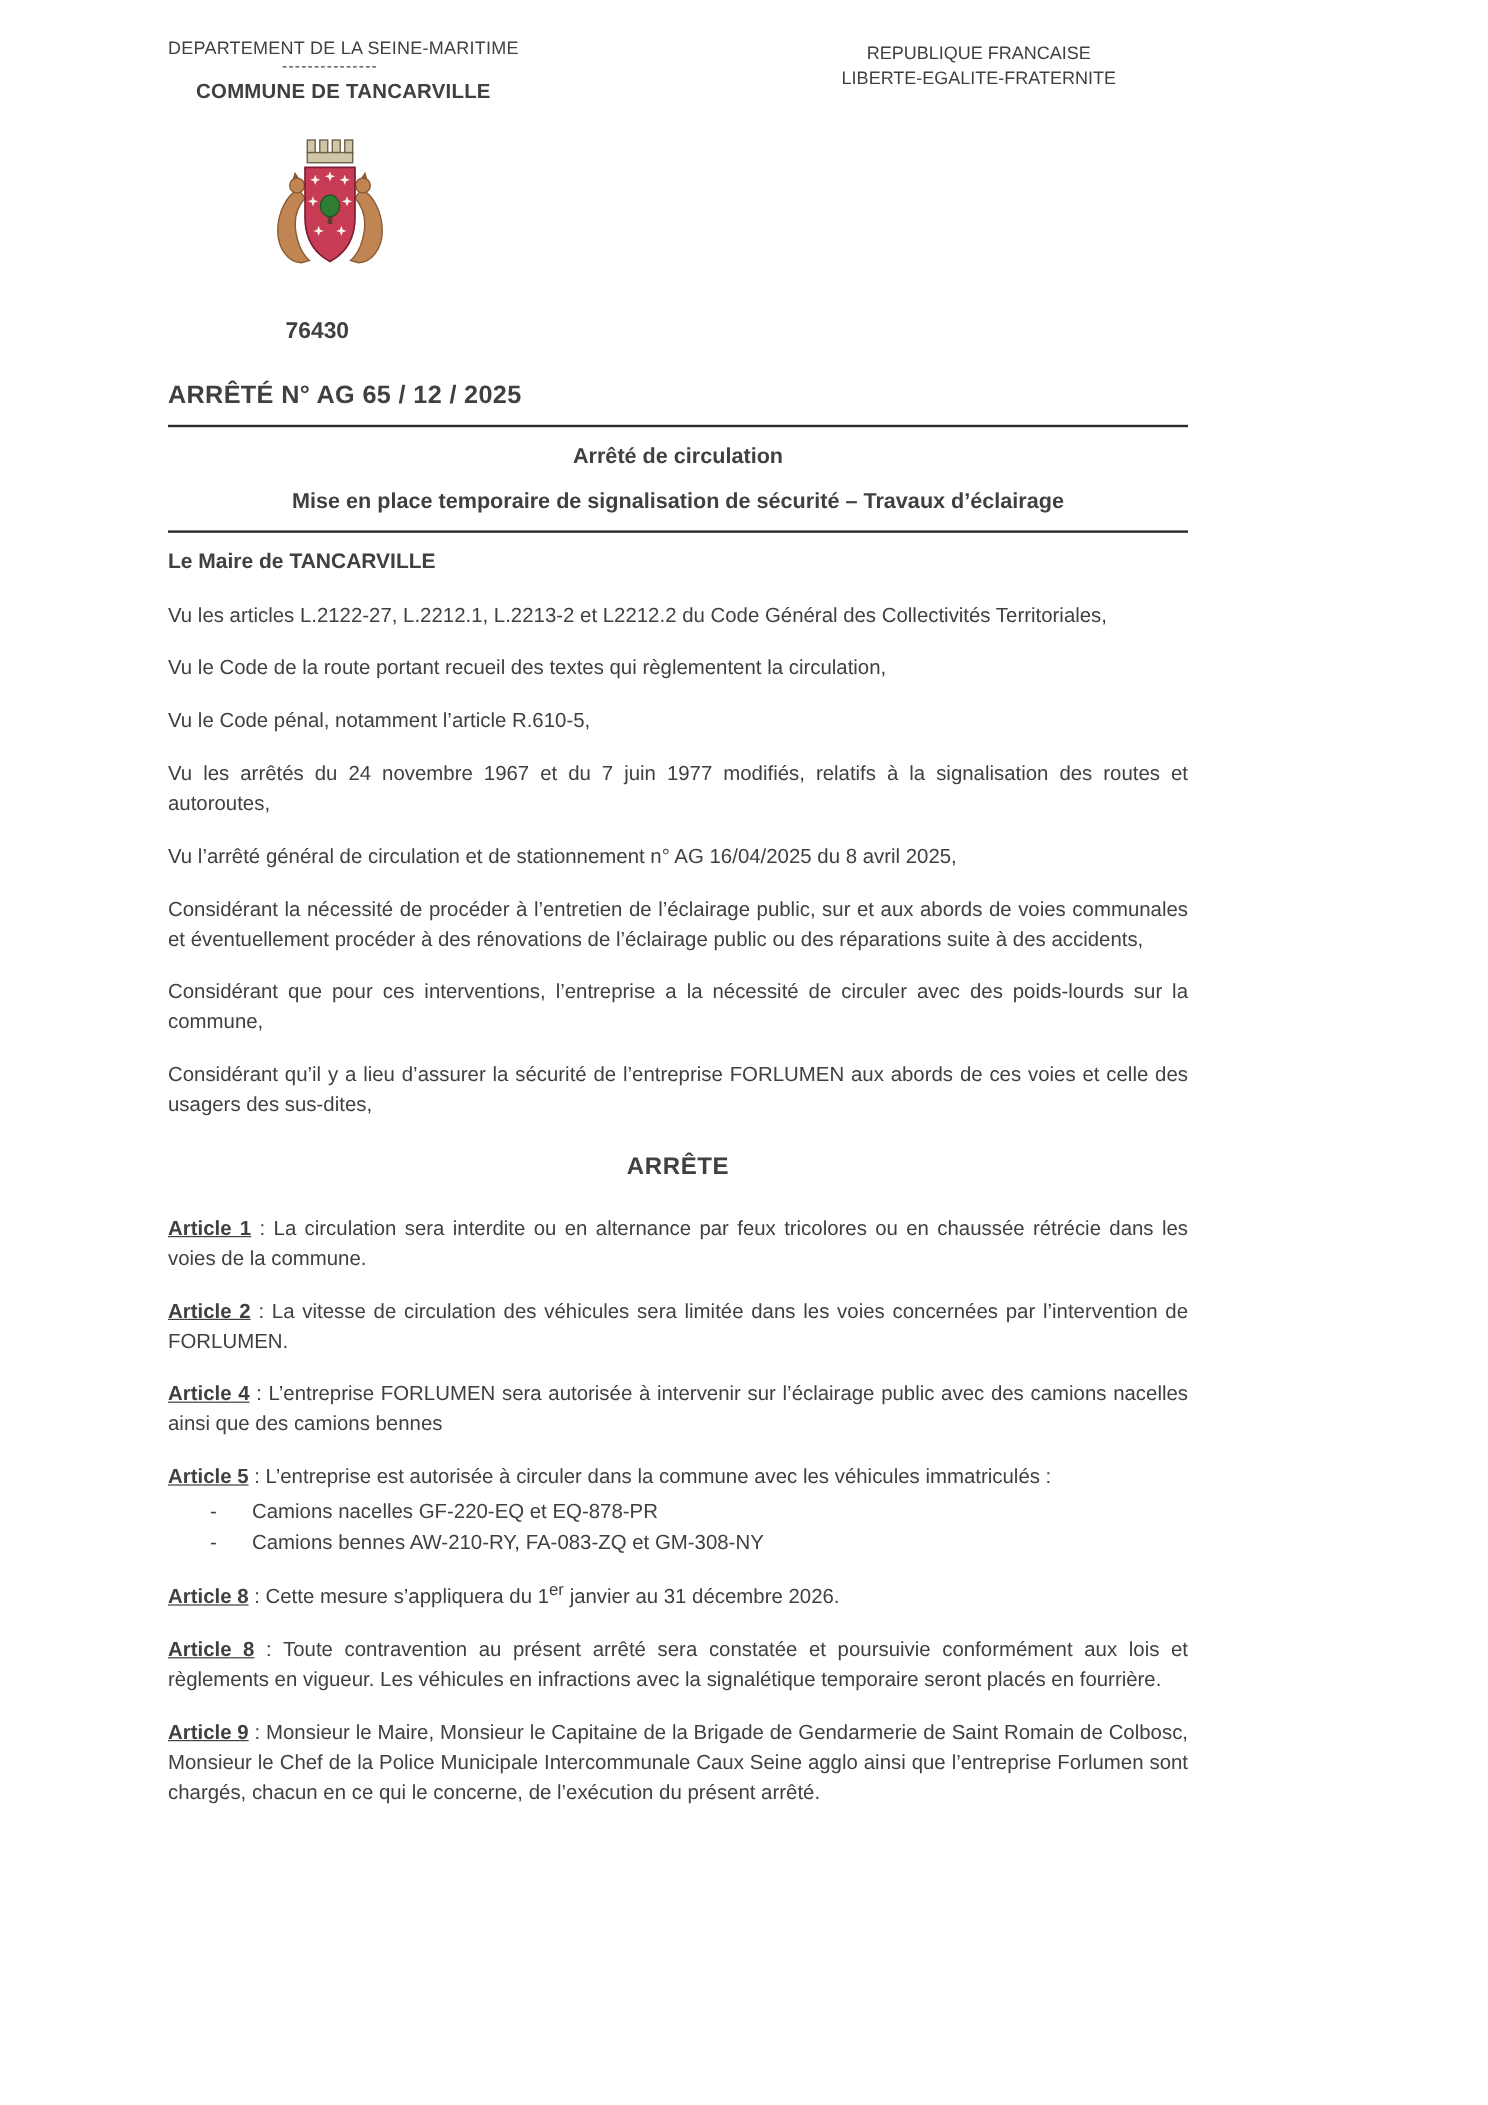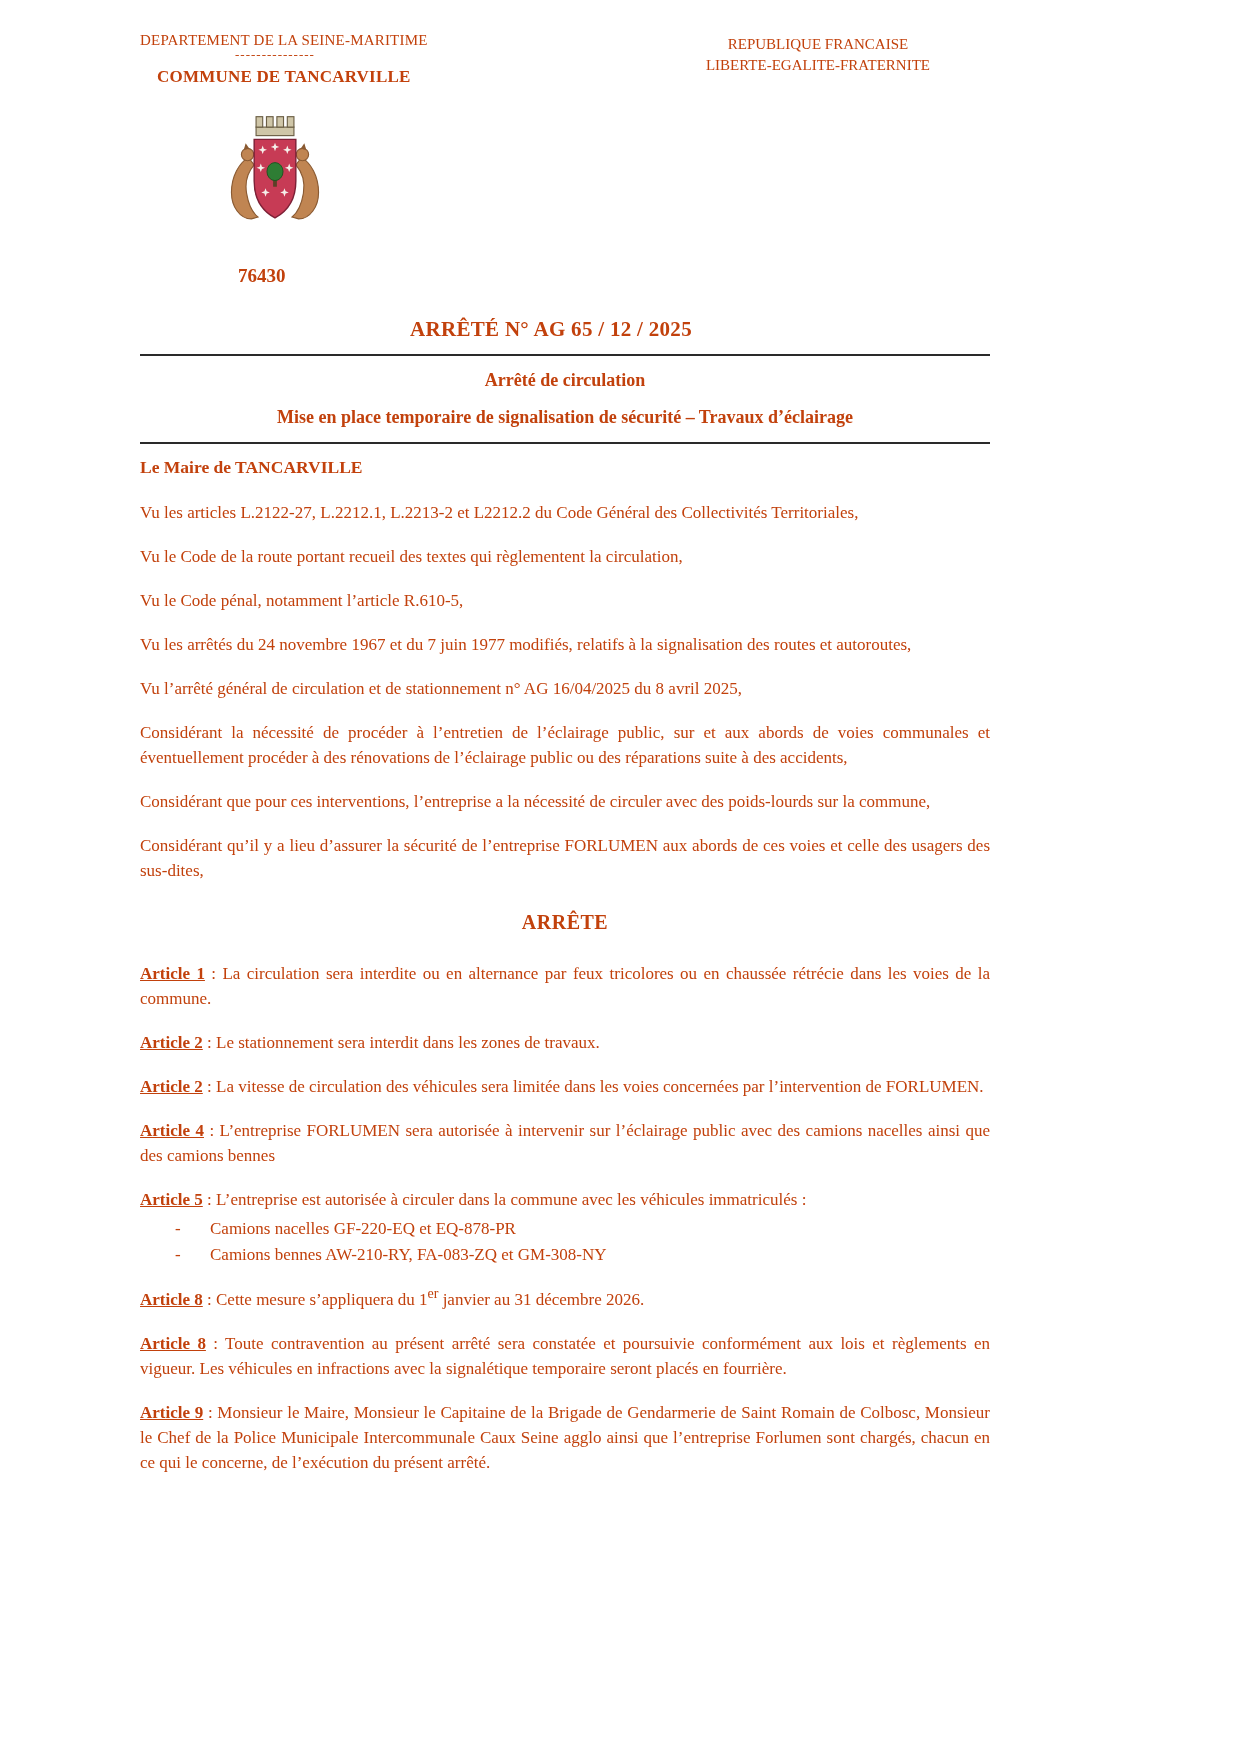--- a/index.html
+++ b/index.html
@@ -1,31 +1,31 @@
 <!DOCTYPE html>
 <html lang="fr"><head>
 <meta charset="utf-8">
 <style>
   html,body{margin:0;padding:0;}
   body{background:#ffffff;}
   .page{position:relative;width:1240px;height:1754px;background:#ffffff;
-        font-family:Liberation Serif, serif;color:#c2410c;overflow:hidden;}
+        font-family:Liberation Sans, sans-serif;color:#404040;overflow:hidden;}
   .content{position:absolute;left:140px;top:32px;width:850px;}
 
   .header{display:flex;justify-content:space-between;align-items:flex-start;}
   .header-left{font-size:15px;}
   .dept{letter-spacing:0.2px;}
   .dash-sep{font-size:13px;margin-left:95px;line-height:11px;letter-spacing:1px;}
   .commune{font-weight:bold;font-size:17px;margin-top:7px;letter-spacing:0.2px;text-align:center;}
   .header-right{text-align:center;font-size:15px;margin-right:60px;line-height:21px;margin-top:2px;}
 
   .arms-wrap{margin-top:24px;margin-left:80px;width:118px;}
   .postal{font-weight:bold;font-size:19px;margin-top:8px;margin-left:18px;}
 
-  .arrete-number{font-weight:bold;font-size:21px;text-align:center;padding-right:28px;
+  .arrete-number{font-weight:bold;font-size:21px;text-align:left;padding-right:28px;
                  margin-top:30px;letter-spacing:0.3px;}
   .rule{border:none;border-top:2px solid #2a2a2a;margin:12px 0 10px 0;}
   .subtitle{text-align:center;font-weight:bold;font-size:18px;line-height:25px;margin-top:12px;}
 
   .maire{font-weight:bold;font-size:17.5px;margin:13px 0 22px 0;}
   .clause,.article{font-size:17px;line-height:25px;text-align:justify;margin:0 0 19px 0;}
   .decree-heading{text-align:center;font-weight:bold;font-size:20px;margin:28px 0 27px 0;letter-spacing:0.5px;}
   .article-label{font-weight:bold;text-decoration:underline;}
   .no-gap{margin-bottom:4px;}
   .article-list{font-size:17px;line-height:26px;margin:0 0 19px 0;}
@@ -109,21 +109,20 @@
     <p class="clause">Vu les arrêtés du 24 novembre 1967 et du 7 juin 1977 modifiés, relatifs à la signalisation des routes et autoroutes,</p>
     <p class="clause">Vu l’arrêté général de circulation et de stationnement n° AG 16/04/2025 du 8 avril 2025,</p>
     <p class="clause">Considérant la nécessité de procéder à l’entretien de l’éclairage public, sur et aux abords de voies communales et éventuellement procéder à des rénovations de l’éclairage public ou des réparations suite à des accidents,</p>
     <p class="clause">Considérant que pour ces interventions, l’entreprise a la nécessité de circuler avec des poids-lourds sur la commune,</p>
     <p class="clause">Considérant qu’il y a lieu d’assurer la sécurité de l’entreprise FORLUMEN aux abords de ces voies et celle des usagers des sus-dites,</p>
 
     <div class="decree-heading">ARRÊTE</div>
 
     <p class="article"><span class="article-label">Article 1</span><span> : La circulation sera interdite ou en alternance par feux tricolores ou en chaussée rétrécie dans les voies de la commune.</span></p>
 
-    <p class="article"><span class="article-label">Article 2</span><span> : Le stationnement sera interdit dans les zones de travaux.</span></p>
 
     <p class="article"><span class="article-label">Article 2</span><span> : La vitesse de circulation des véhicules sera limitée dans les voies concernées par l’intervention de FORLUMEN.</span></p>
 
     <p class="article"><span class="article-label">Article 4</span><span> : L’entreprise FORLUMEN sera autorisée à intervenir sur l’éclairage public avec des camions nacelles ainsi que des camions bennes</span></p>
 
     <p class="article no-gap"><span class="article-label">Article 5</span><span> : L’entreprise est autorisée à circuler dans la commune avec les véhicules immatriculés :</span></p>
     <div class="article-list">
       <div class="list-item">
         <span class="dash">-</span>
         <span>Camions nacelles GF-220-EQ et EQ-878-PR</span>

